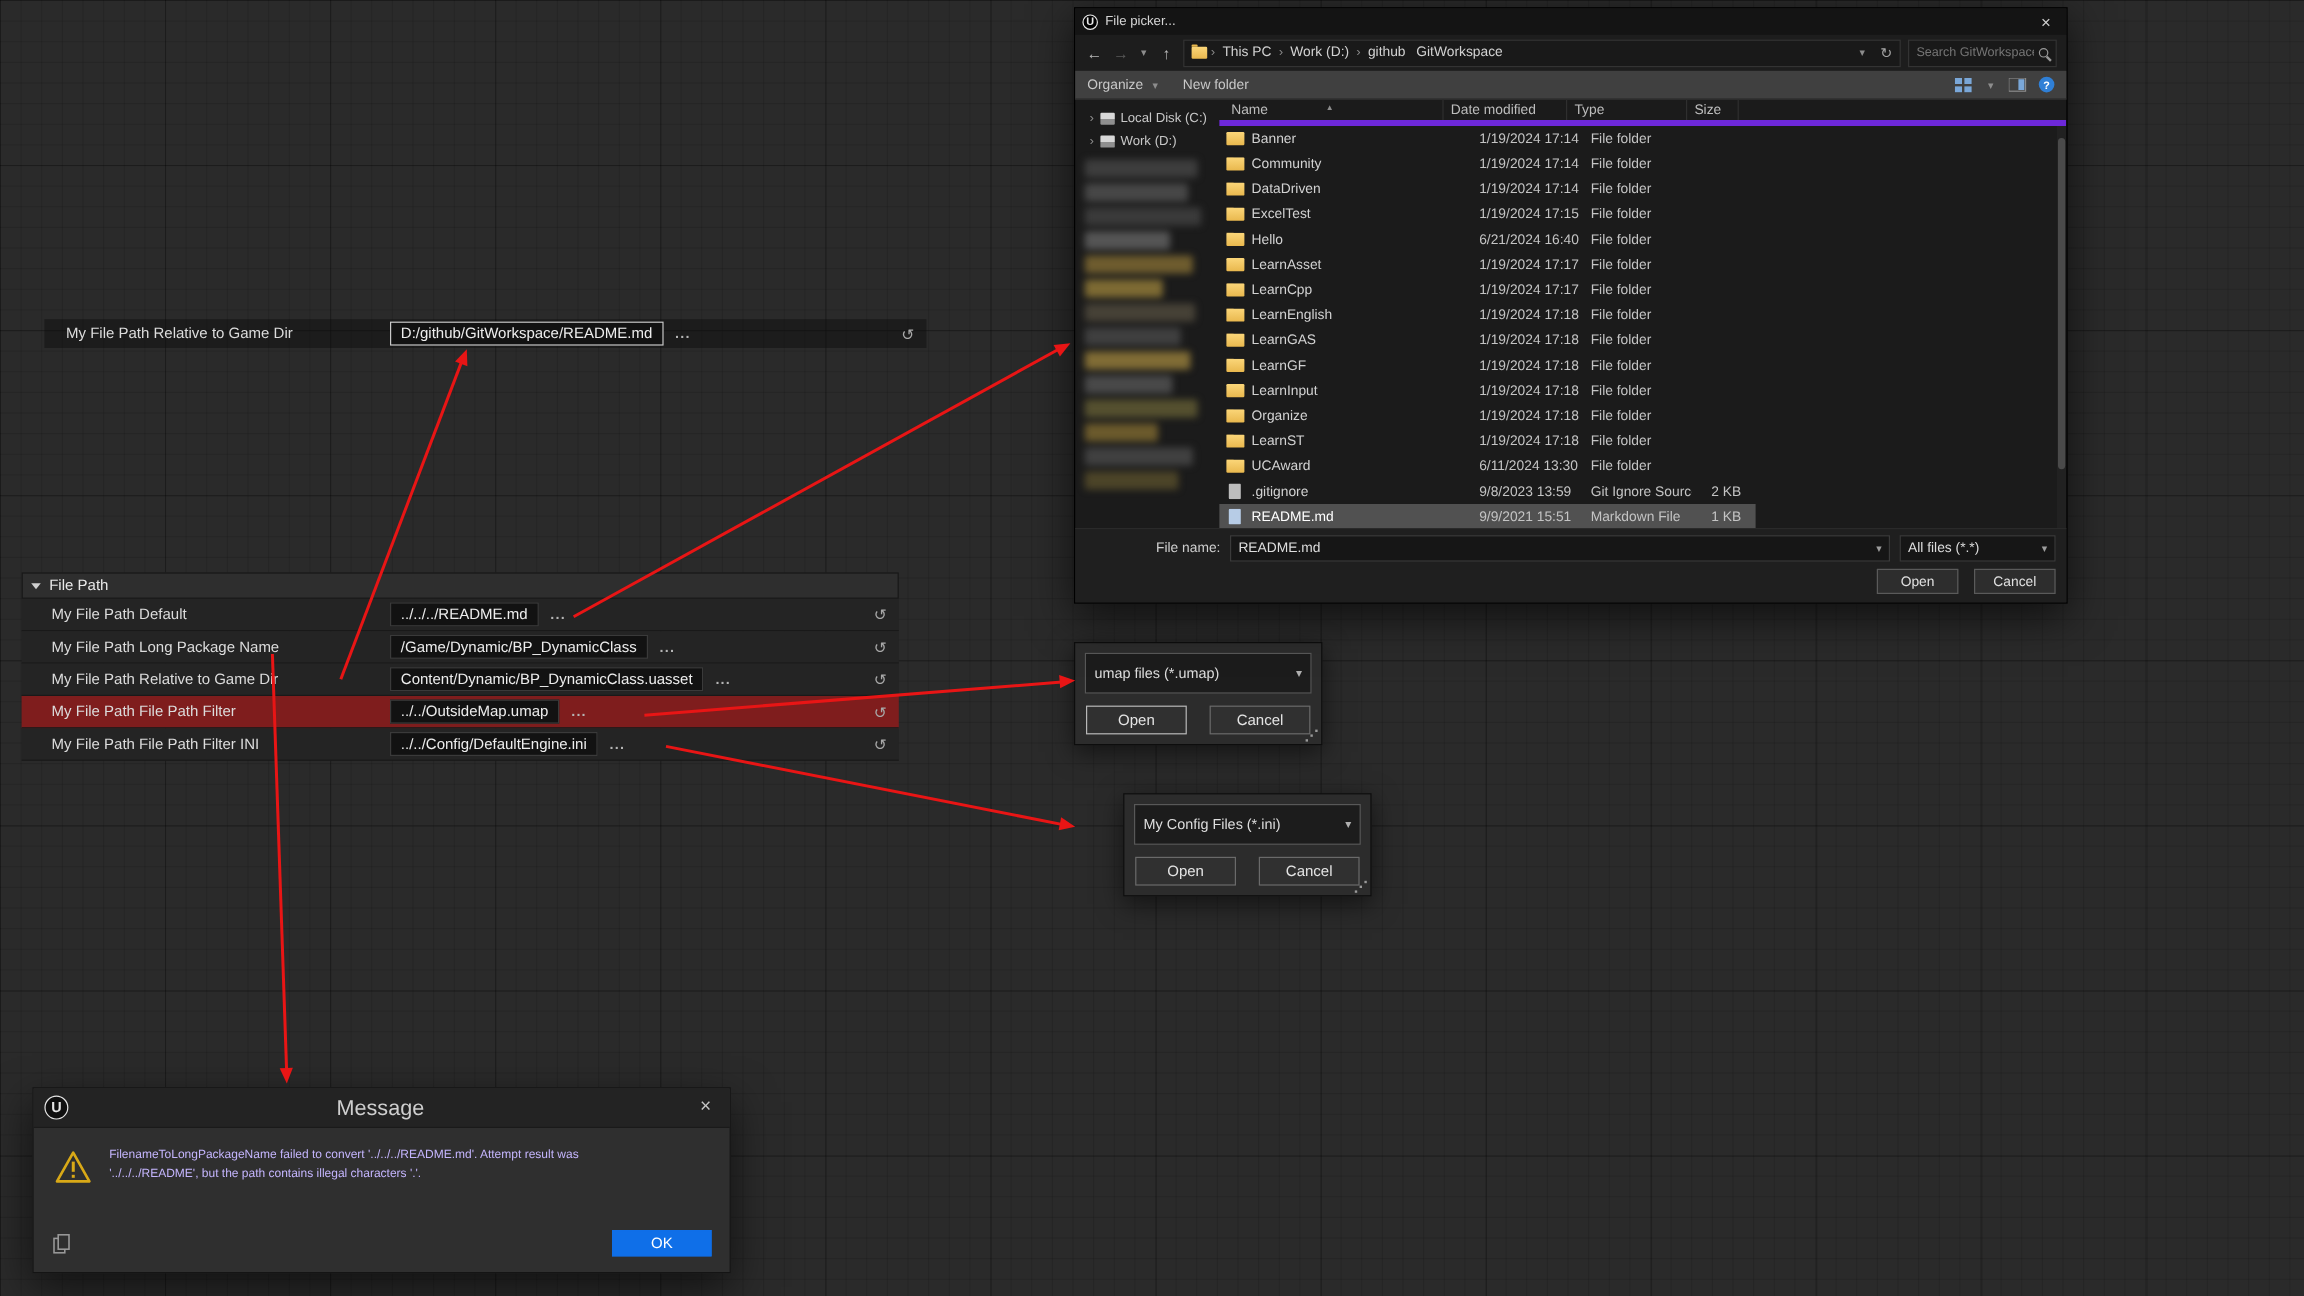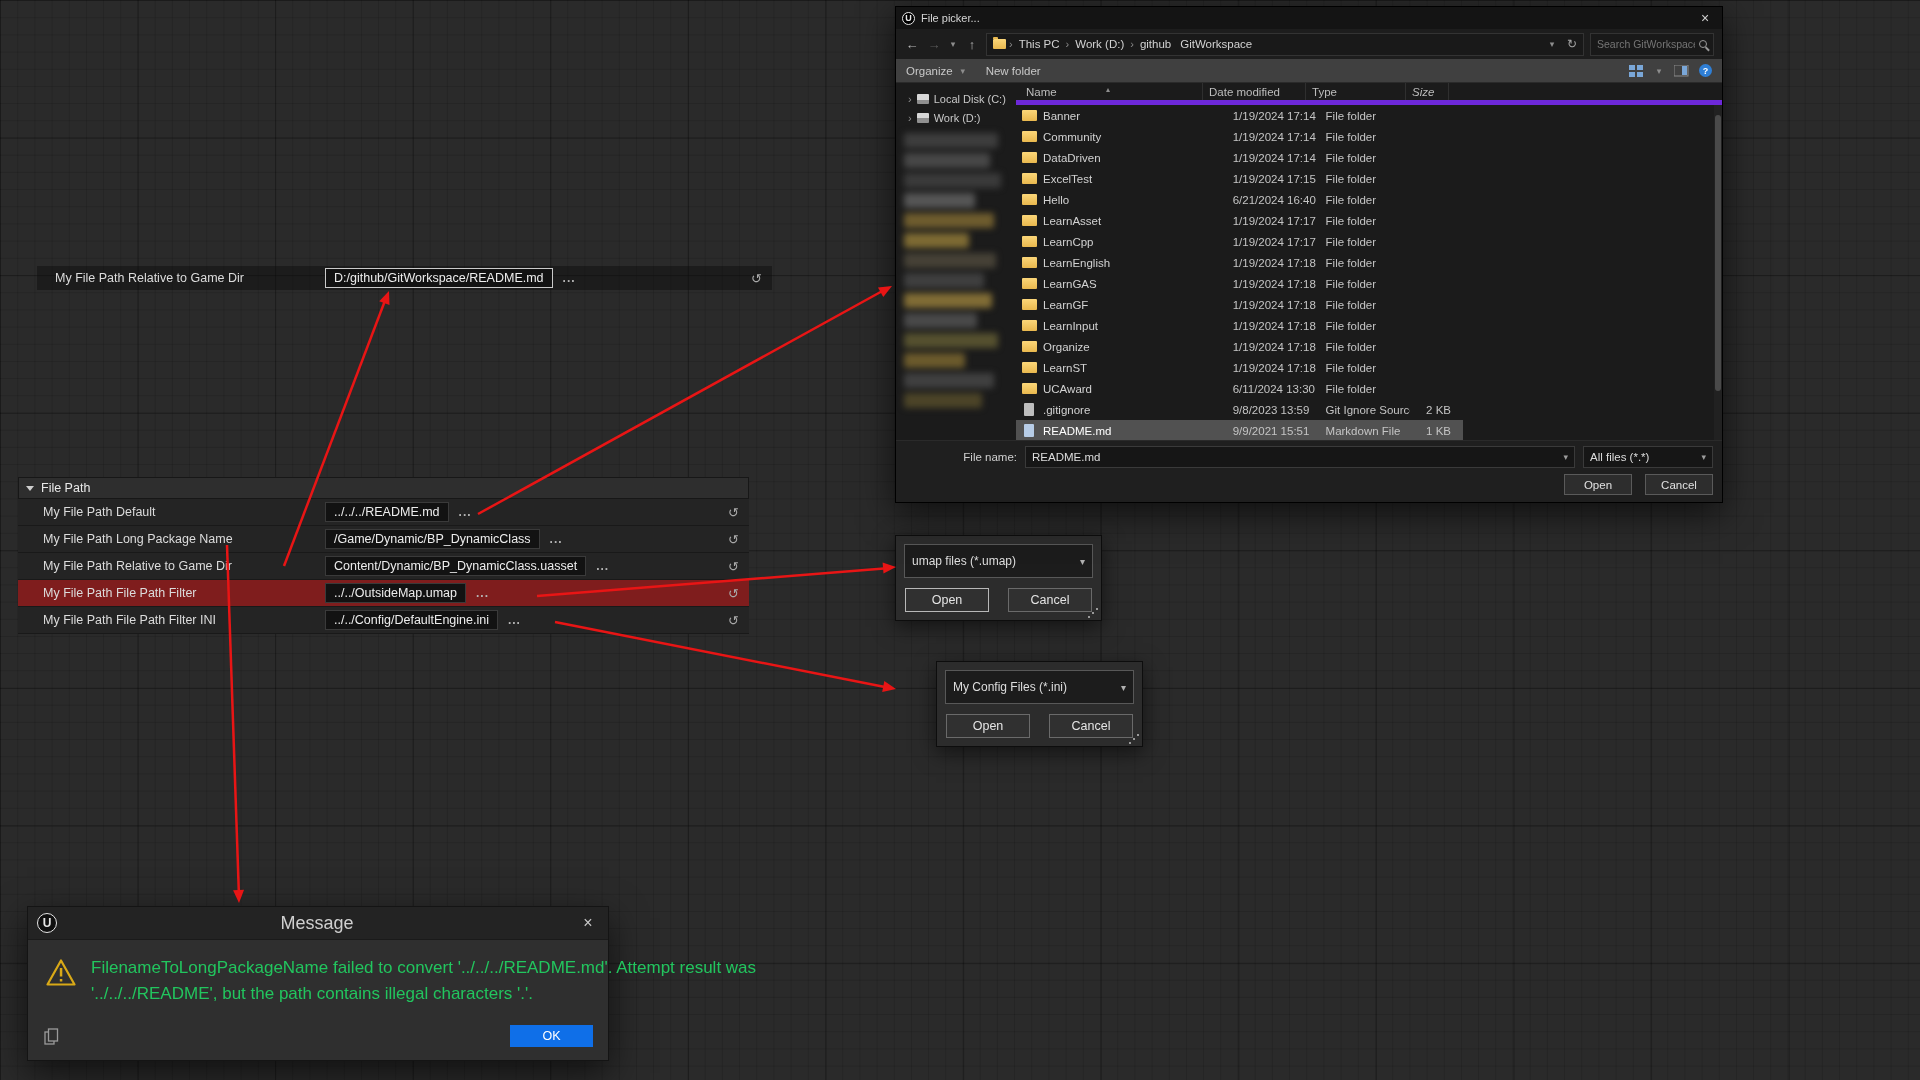--- a/index.html
+++ b/index.html
@@ -57,21 +57,21 @@
   .side-item { height:19px; display:flex; align-items:center; gap:5px; padding-left:12px; color:#c8c8c8; font-size:11px; }
   .side-item .chev { color:#8d8d8d; font-size:11px; }
   .ico-disk { width:12px; height:10px; border-radius:1px; background:linear-gradient(180deg,#d8d8d8 55%,#8f8f8f 55%); flex:0 0 auto; }
   .blur-wrap { position:absolute; left:8px; top:50px; width:102px; display:flex; flex-direction:column; gap:5px; filter:blur(3px); }
   .blur-wrap > div { height:15px; border-radius:2px; }
 
   .list { flex:1; display:flex; flex-direction:column; position:relative; overflow:hidden; }
   .cols { height:22px; display:flex; align-items:center; color:#bdbdbd; border-bottom:5px solid #6d28d9; flex:0 0 auto; }
   .h-name { width:186px; padding-left:10px; position:relative; }
   .h-name .sort { position:absolute; top:-1px; left:90px; color:#8d8d8d; font-size:8px; }
-  .h-date { width:103px; } .h-type { width:100px; } .h-size { width:44px;font-style:italic; }
+  .h-date { width:103px; } .h-type { width:100px; } .h-size { width:44px; }
   .h-date,.h-type,.h-size { border-left:1px solid #2f2f2f; padding-left:6px; height:100%; display:flex; align-items:center; }
   .h-size { border-right:1px solid #2f2f2f; }
 
   .rows { flex:1; position:relative; }
   .row { height:21px; width:447px; display:flex; align-items:center; color:#d2d2d2; }
   .row.selected { background:#515151; color:#fff; }
   .c-name { width:186px; display:flex; align-items:center; gap:6px; overflow:hidden; white-space:nowrap; }
   .c-date { width:103px; padding-left:6px; color:#c4c4c4; white-space:nowrap;margin-left:44px; }
   .c-type { width:100px; padding-left:6px; color:#c4c4c4; overflow:hidden; white-space:nowrap; }
   .c-size { width:58px; padding-right:12px; text-align:right; color:#c4c4c4; white-space:nowrap; }
@@ -125,21 +125,21 @@
   
   .msg { position:absolute; left:27px; top:906px; width:582px; height:155px; z-index:40;
     background:#2f2f2f; border:1px solid #141414; box-shadow:0 12px 34px rgba(0,0,0,.6);
     display:flex; flex-direction:column; }
   .msg-title { height:33px; background:#232323; border-bottom:1px solid #1a1a1a; display:flex; align-items:center; padding:0 9px; flex:0 0 auto; }
   .ue-logo { width:20px; height:20px; border-radius:50%; border:1.5px solid #e6e6e6; background:#101010; color:#e6e6e6;
     font-size:12px; font-weight:bold; display:flex; align-items:center; justify-content:center; flex:0 0 auto; }
   .msg-title .t { flex:1; text-align:center; color:#cfcfcf; font-size:18px; }
   .msg-close { width:22px; text-align:center; color:#c8c8c8; font-size:16px; flex:0 0 auto; }
   .msg-body { flex:1; display:flex; gap:14px; padding:15px 16px 0 17px; }
-  .msg-text { color:#22c55e; font-size:17px; line-height:1.55; white-space:nowrap; }
+  .msg-text { color:#c4b5fd; font-size:10px; line-height:1.55; white-space:nowrap; }
   .msg-foot { height:38px; display:flex; align-items:center; padding:0 15px 10px 16px; flex:0 0 auto; }
   .ok-btn { margin-left:auto; width:83px; height:22px; background:#0f6fe8; border:1px solid #0f6fe8; color:#fff; font-size:12.5px; font-family:inherit; }
 </style>
 </head>
 <body>
 
 <div class="prop-top">
   <span class="plabel">My File Path Relative to Game Dir</span>
   <span class="vbox focus">D:/github/GitWorkspace/README.md</span>
   <span class="dots">...</span>

